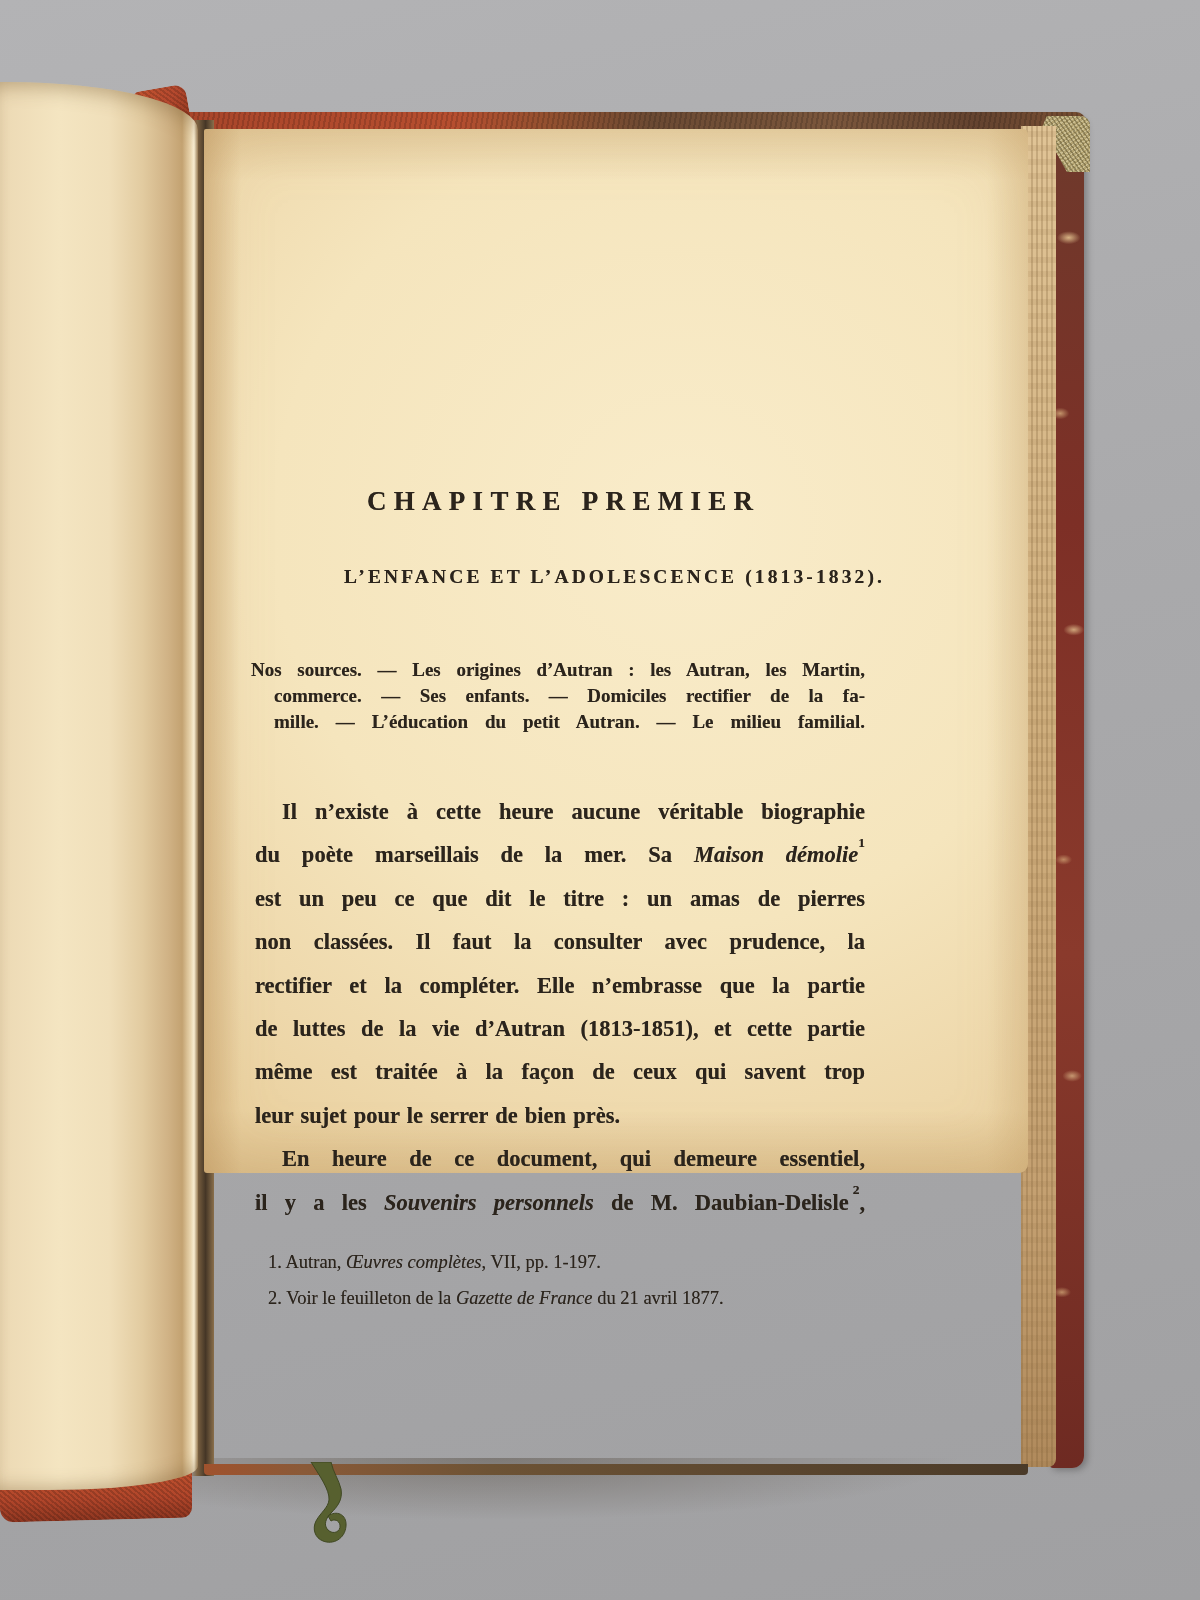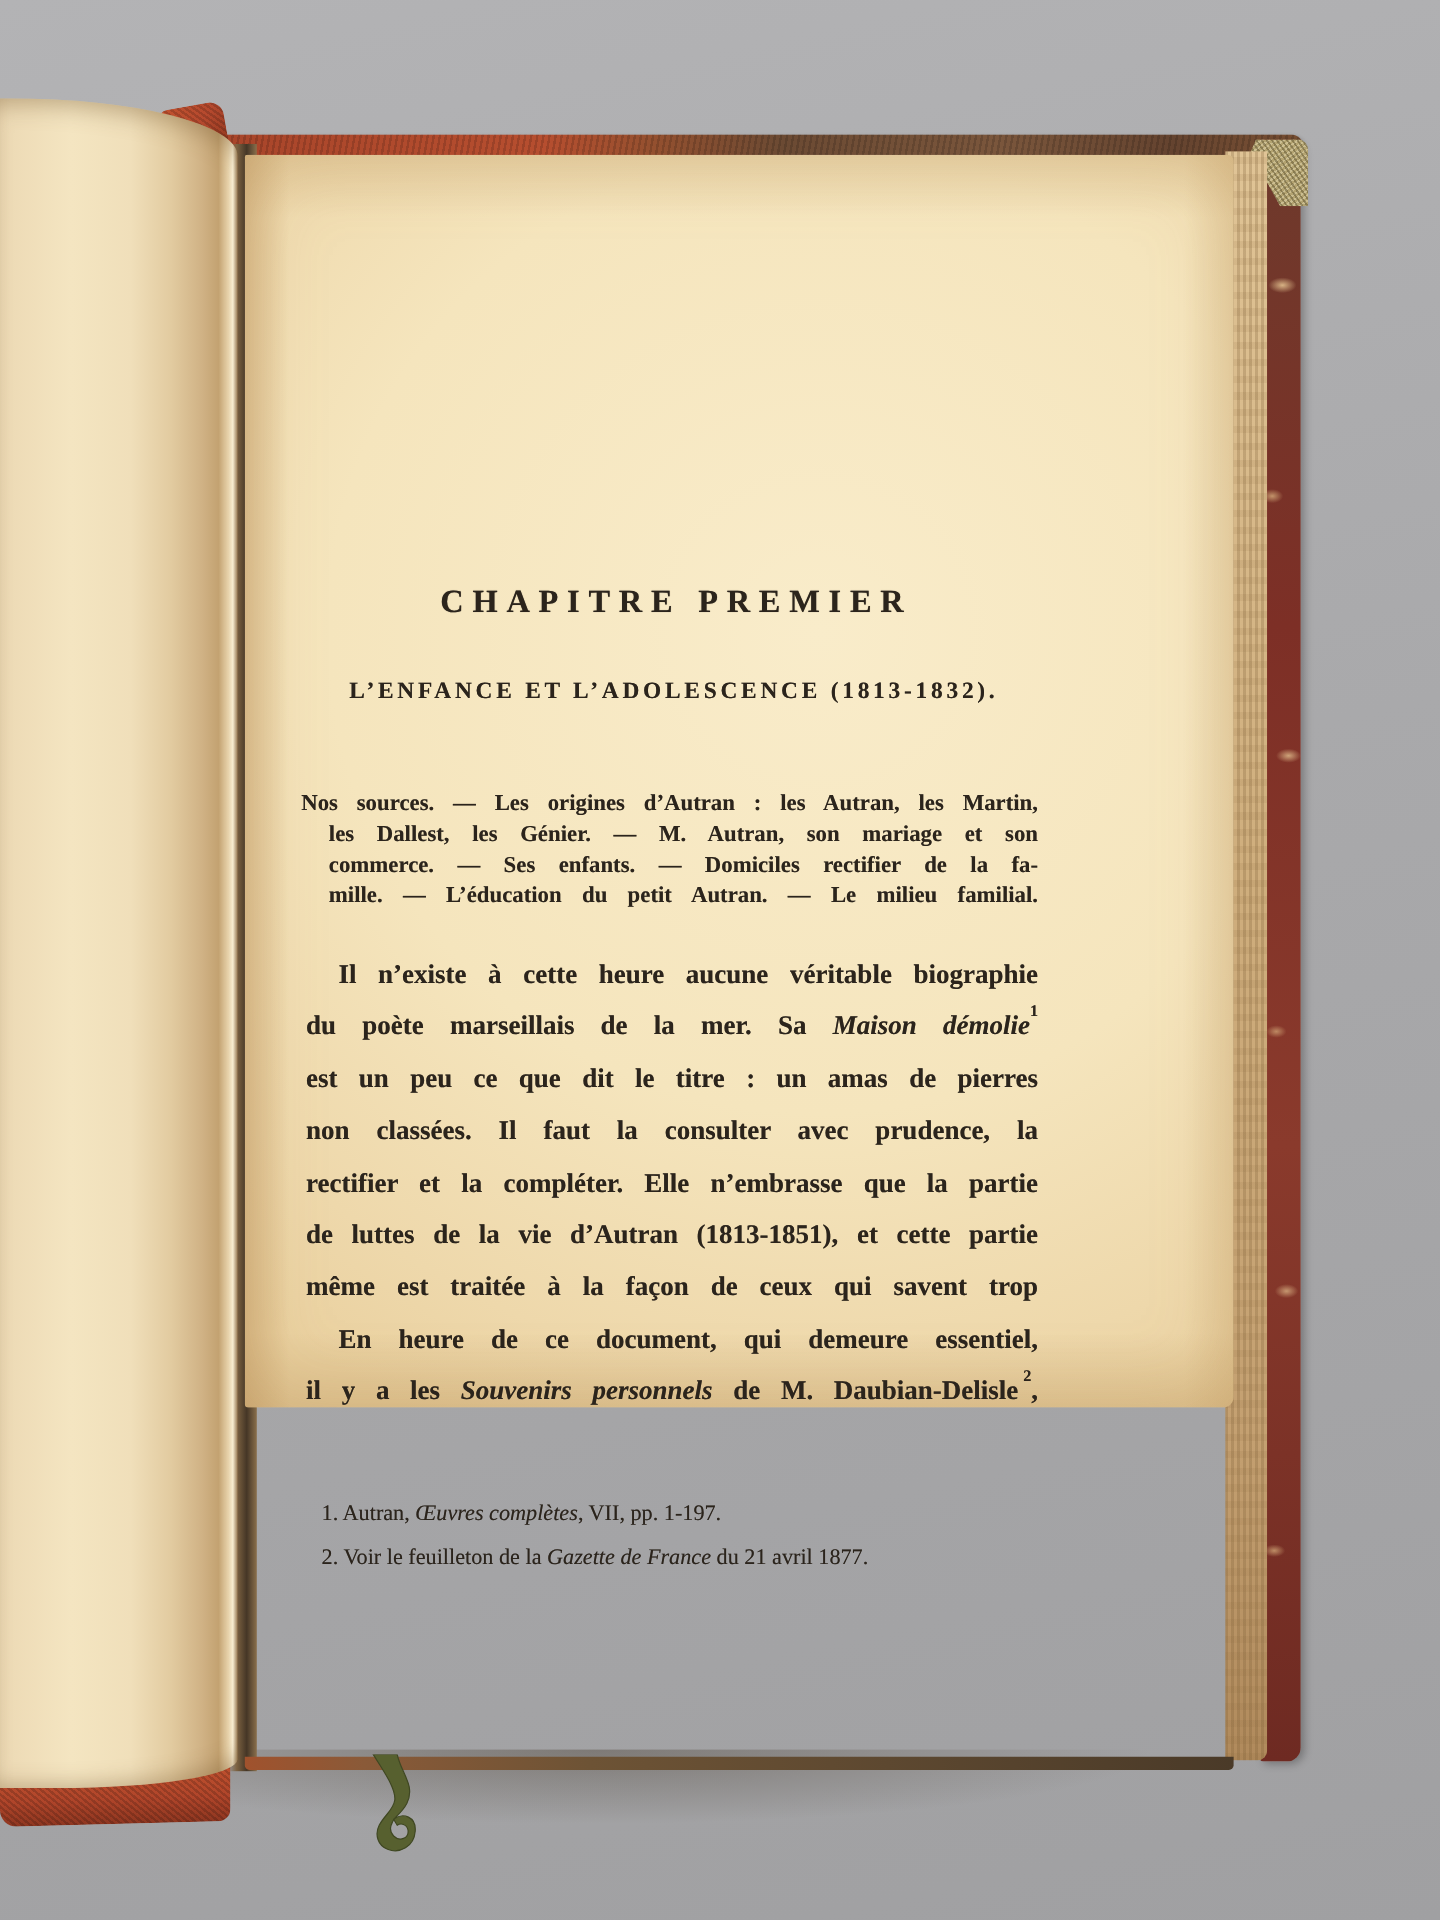--- a/index.html
+++ b/index.html
@@ -109,21 +109,21 @@
   }
   .chapter-title{
     position:absolute;left:51px;top:356px;width:610px;
     text-align:center;font-size:27px;line-height:32px;font-weight:700;
     letter-spacing:.27em;text-indent:.27em;
     font-family:"Liberation Serif", serif;
     text-shadow:0 0 .6px rgba(43,36,28,.65);
   }
   .chapter-subtitle{
     position:absolute;left:31px;top:436px;width:650px;
-    text-align:center;font-size:19.5px;line-height:24px;font-weight:700;
+    text-align:right;font-size:19.5px;line-height:24px;font-weight:700;
     letter-spacing:.16em;text-indent:.16em;
     text-shadow:0 0 .5px rgba(43,36,28,.6);
   }
   .summary{
     position:absolute;left:47px;top:528px;width:614px;
     font-size:19px;line-height:25.8px;font-weight:700;
     text-shadow:0 0 .3px rgba(43,36,28,.45);
   }
   .summary .sline{padding-left:23px;text-align:justify;text-align-last:justify;}
   .summary .sline:first-child{padding-left:0;}
@@ -163,33 +163,33 @@
   <div class="page-bottom-edge"></div>
 
   <div class="page">
 
     <div class="chapter-title">CHAPITRE PREMIER</div>
 
     <div class="chapter-subtitle">L’ENFANCE ET L’ADOLESCENCE (1813-1832).</div>
 
     <div class="summary">
       <div class="sline">Nos sources. — Les origines d’Autran : les Autran, les Martin,</div>
-      <div class="sline">les Dallest, les Génier. — M. Autran, son mariage et son</div>
       <div class="sline">commerce. — Ses enfants. — Domiciles rectifier de la fa-</div>
       <div class="sline">mille. — L’éducation du petit Autran. — Le milieu familial.</div>
     </div>
 
     <div class="bodytext">
       <div class="bline indent">Il n’existe à cette heure aucune véritable biographie</div>
       <div class="bline"><span>du poète marseillais de la mer. Sa </span><i>Maison démolie</i><sup class="fref">1</sup></div>
       <div class="bline">est un peu ce que dit le titre : un amas de pierres</div>
       <div class="bline">non classées. Il faut la consulter avec prudence, la</div>
       <div class="bline">rectifier et la compléter. Elle n’embrasse que la partie</div>
       <div class="bline">de luttes de la vie d’Autran (1813-1851), et cette partie</div>
       <div class="bline">même est traitée à la façon de ceux qui savent trop</div>
+      <div class="bline endline">leur sujet pour le serrer de bien près.</div>
       <div class="bline indent">En heure de ce document, qui demeure essentiel,</div>
       <div class="bline"><span>il y a les </span><i>Souvenirs personnels</i><span> de M. Daubian-Delisle</span><sup class="fref spaced">2</sup><span>,</span></div>
     </div>
 
     <div class="footnotes">
       <div class="fline"><span>1.</span><span> Autran, </span><i>Œuvres complètes</i><span>, VII, pp. 1-197.</span></div>
       <div class="fline"><span>2.</span><span> Voir le feuilleton de la </span><i>Gazette de France</i><span> du 21 avril 1877.</span></div>
     </div>
 
   </div>

